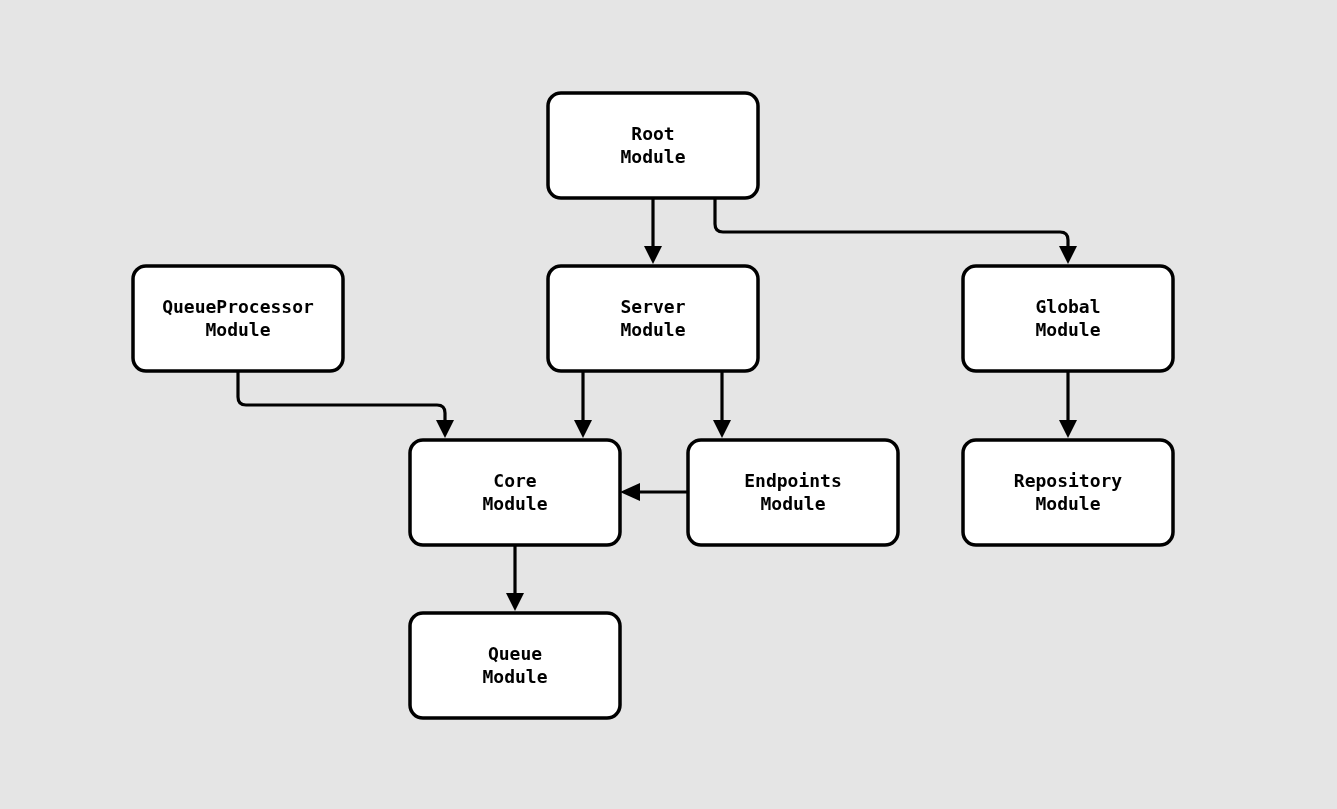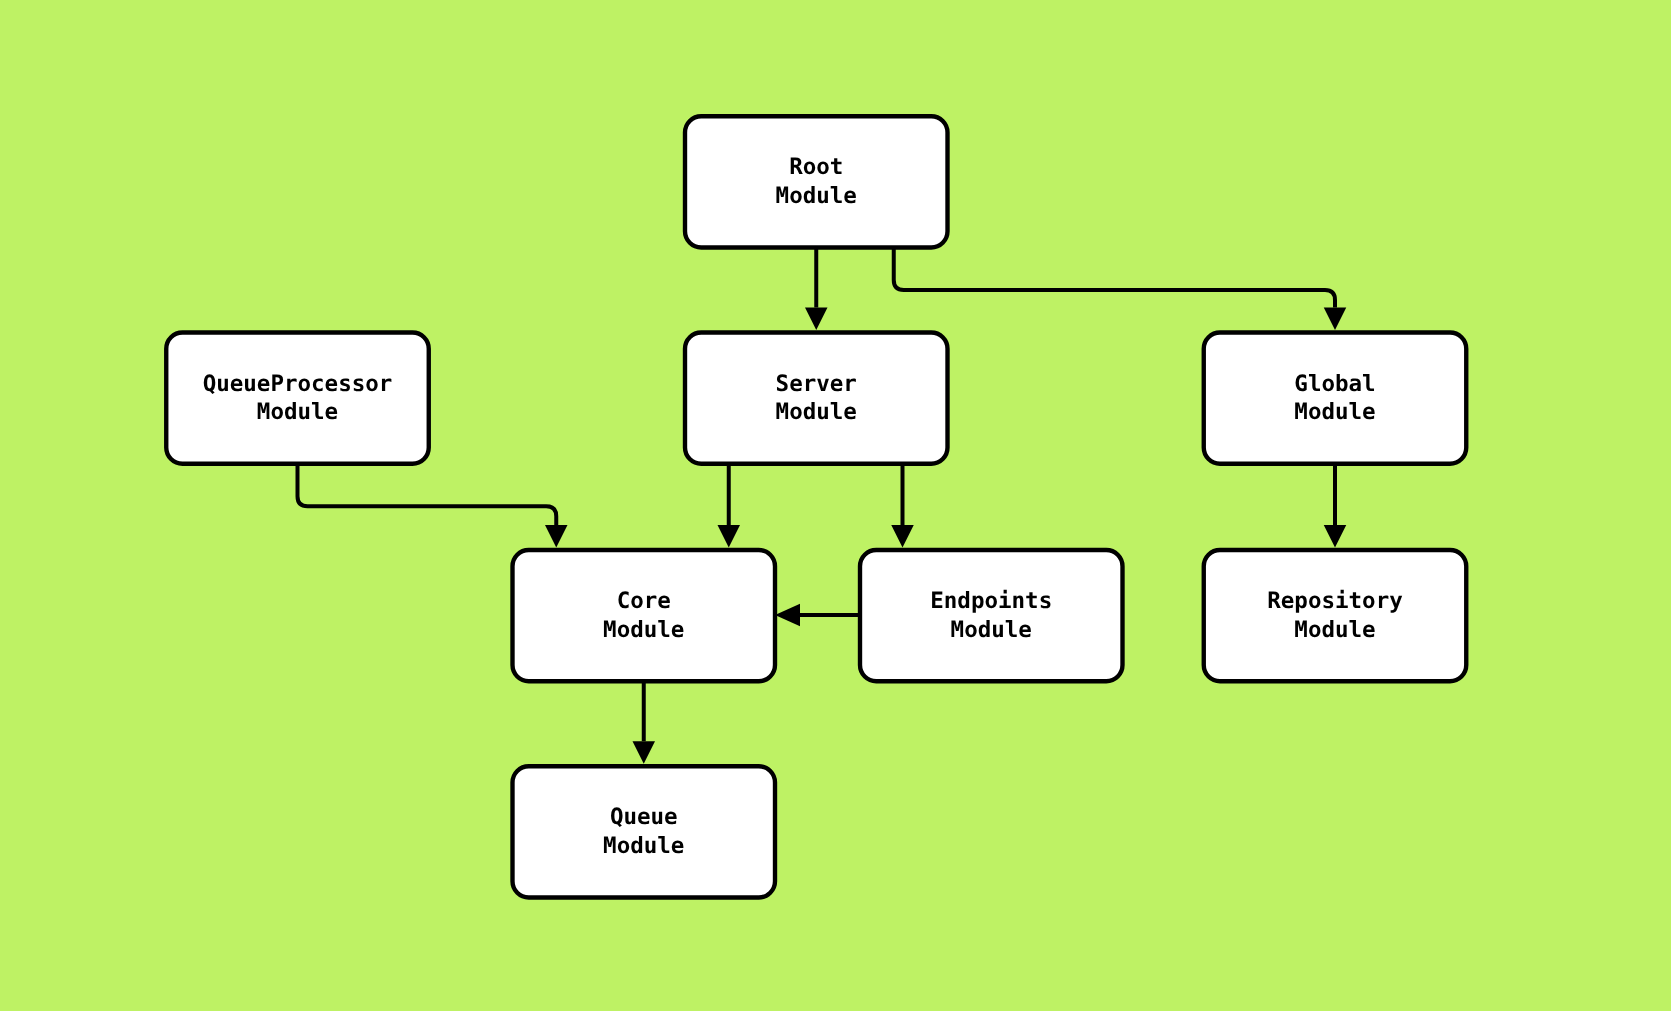--- a/index.html
+++ b/index.html
@@ -10,21 +10,21 @@
   body {
     width: 1337px;
     height: 809px;
     font-family: "DejaVu Sans Mono", "Liberation Mono", monospace;
     overflow: hidden;
   }
   #diagram-root {
     position: relative;
     width: 1337px;
     height: 809px;
-    background: #bef264;
+    background: #e5e5e5;
   }
   svg.diagram-canvas {
     display: block;
     width: 1337px;
     height: 809px;
   }
   .node-box {
     fill: #ffffff;
     stroke: #000000;
     stroke-width: 3.5;

